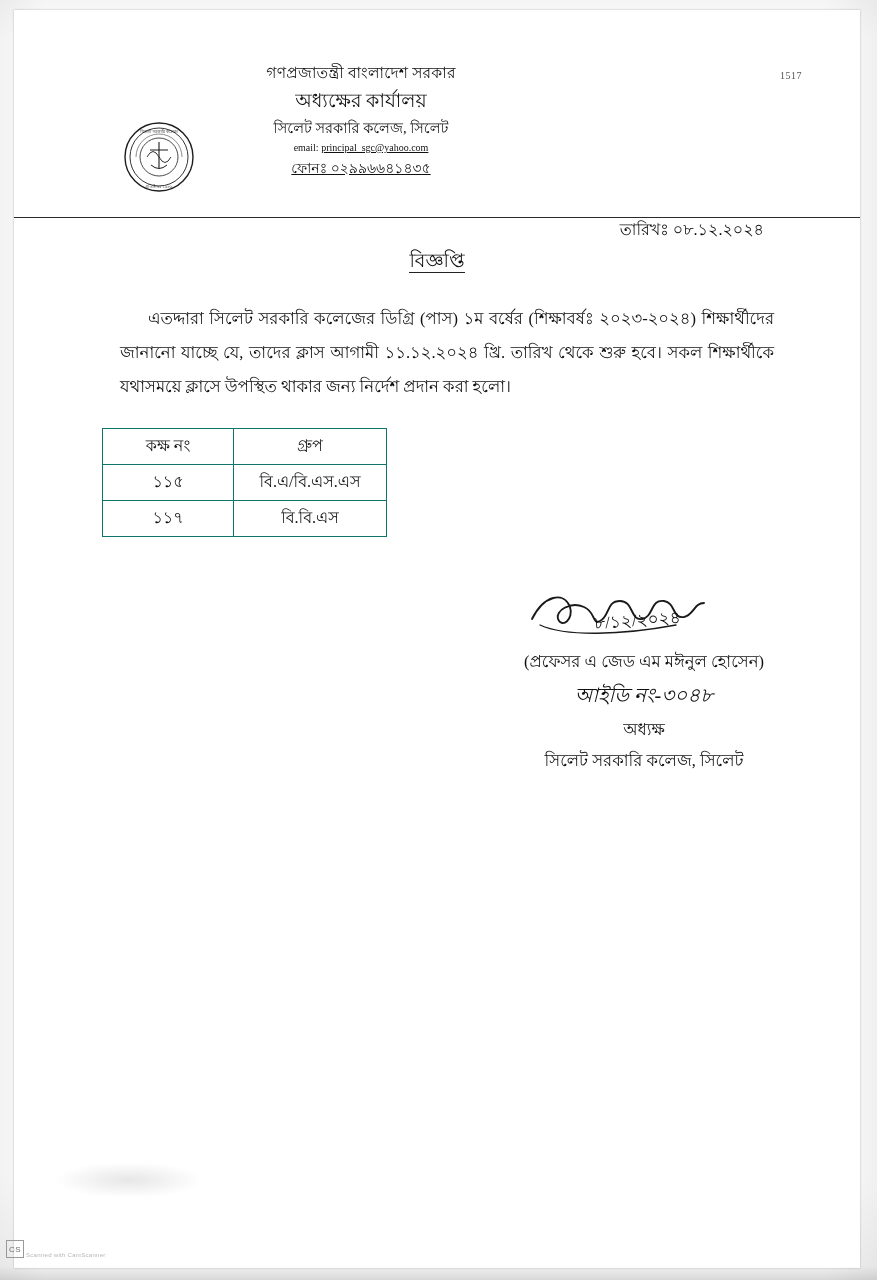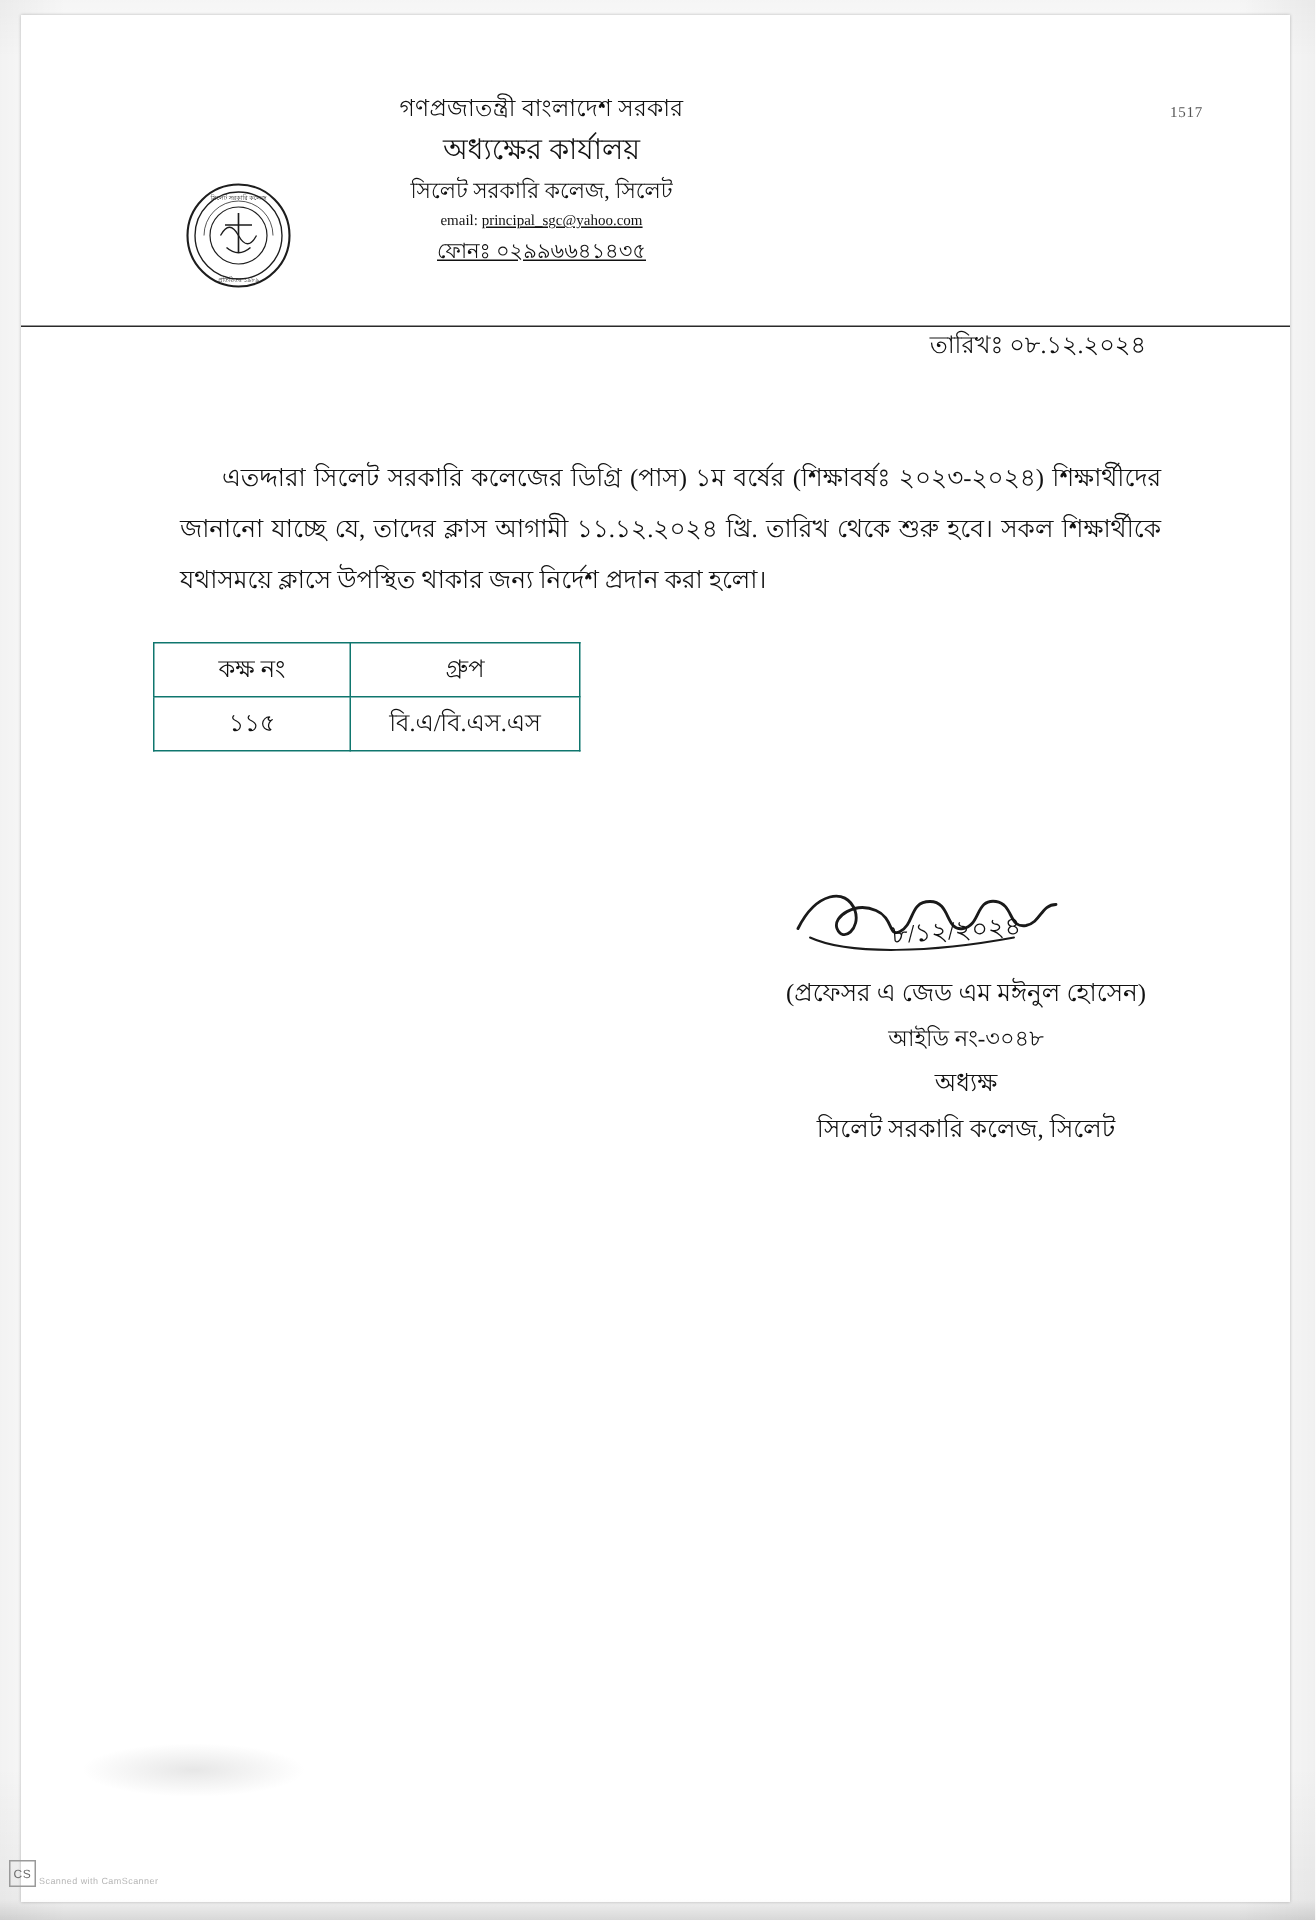--- a/index.html
+++ b/index.html
@@ -180,22 +180,23 @@
     top: 22px;
     font-size: 17px;
     transform: rotate(-4deg);
     color: #111;
   }
   .sign-name {
     font-size: 16.5px;
     margin-top: 2px;
   }
   .sign-id {
-    font-size: 15px;
+    font-size: 20px;
     margin-top: 4px;
+    font-style: italic;
   }
   .sign-role {
     font-size: 16.5px;
     margin-top: 4px;
   }
   .sign-inst {
     font-size: 16.5px;
     margin-top: 4px;
   }
 
@@ -271,37 +272,44 @@
       <span class="hdr-line hdr-college">সিলেট সরকারি কলেজ, সিলেট</span>
       <span class="hdr-line hdr-email">
         <span>email: </span><span class="mail-link">principal_sgc@yahoo.com</span>
       </span>
       <span class="hdr-line hdr-phone">ফোনঃ ০২৯৯৬৬৪১৪৩৫</span>
     </div>
 
     <div class="hrule"></div>
     <div class="date-line">তারিখঃ ০৮.১২.২০২৪</div>
 
+    <div class="notice-title">
+      <span class="u">বিজ্ঞপ্তি</span>
+    </div>
 
     <div class="body-text">
       <p>এতদ্দারা সিলেট সরকারি কলেজের ডিগ্রি (পাস) ১ম বর্ষের (শিক্ষাবর্ষঃ ২০২৩-২০২৪) শিক্ষার্থীদের জানানো যাচ্ছে যে, তাদের ক্লাস আগামী ১১.১২.২০২৪ খ্রি. তারিখ থেকে শুরু হবে। সকল শিক্ষার্থীকে যথাসময়ে ক্লাসে উপস্থিত থাকার জন্য নির্দেশ প্রদান করা হলো।</p>
     </div>
 
     <table class="room-table">
       <thead>
         <tr>
           <th class="col-room">কক্ষ নং</th>
           <th class="col-group">গ্রুপ</th>
         </tr>
       </thead>
       <tbody>
         <tr>
           <td class="col-room">১১৫</td>
           <td class="col-group">বি.এ/বি.এস.এস</td>
         </tr>
+        <tr>
+          <td class="col-room">১১৭</td>
+          <td class="col-group">বি.বি.এস</td>
+        </tr>
       </tbody>
     </table>
 
     <div class="sign-wrap">
       <div class="signature">
         <svg width="210" height="62" viewBox="0 0 210 62" xmlns="http://www.w3.org/2000/svg">
           <path d="M6 34 C18 10, 38 6, 44 22 C48 34, 36 44, 32 34 C29 26, 44 16, 58 22 C70 27, 66 40, 74 36 C84 31, 80 16, 94 16 C108 16, 104 36, 116 34 C128 32, 124 14, 138 16 C150 18, 146 34, 158 32 C168 30, 168 18, 178 18" fill="none" stroke="#1a1a1a" stroke-width="1.9" stroke-linecap="round"></path>
           <path d="M14 40 C40 52, 96 50, 150 40" fill="none" stroke="#1a1a1a" stroke-width="1.3" stroke-linecap="round"></path>
         </svg>
         <span class="sign-date">৮/১২/২০২৪</span>

